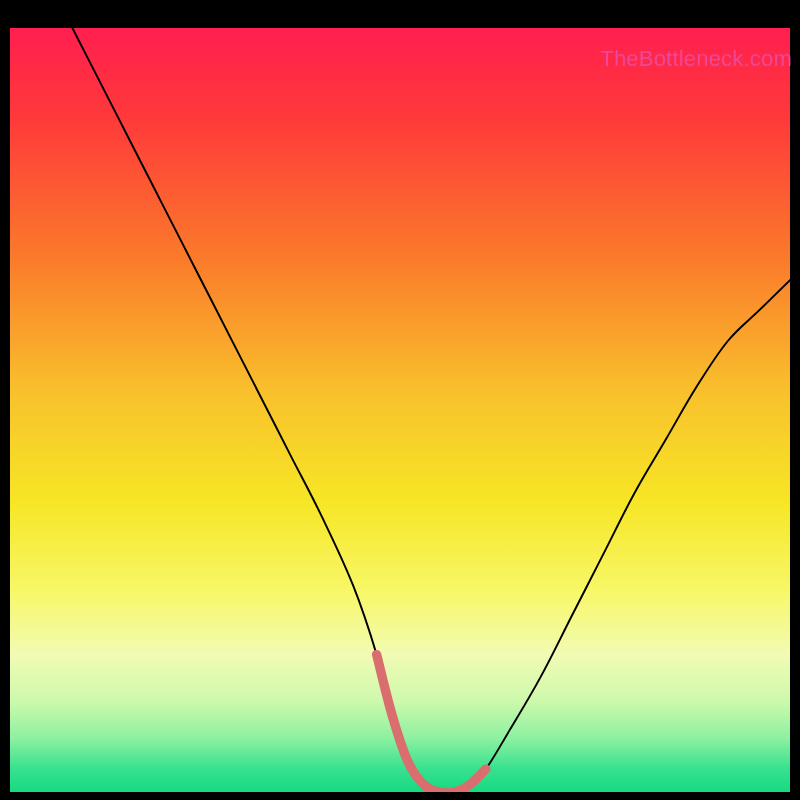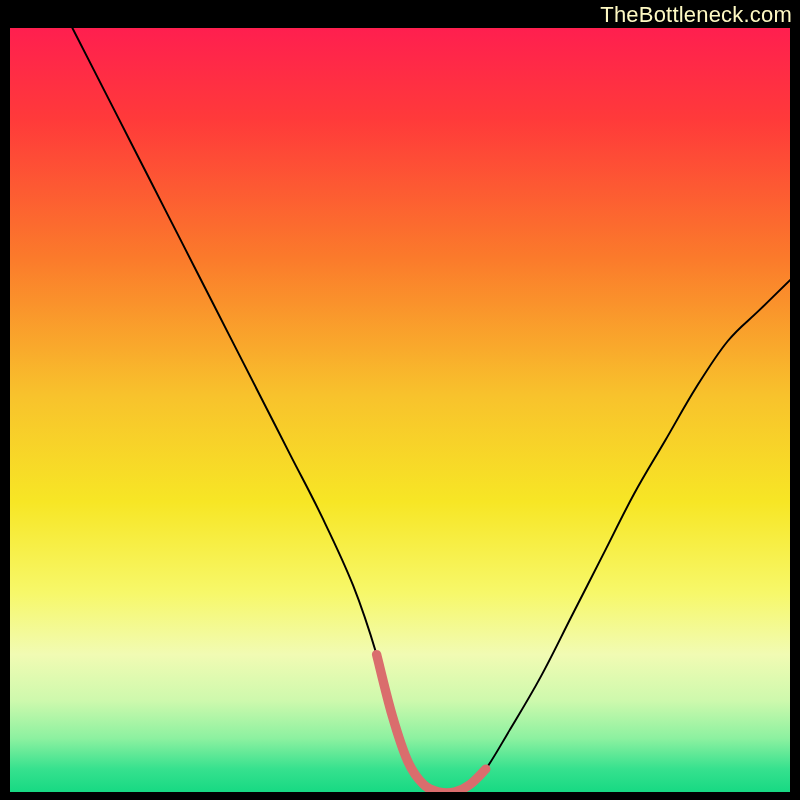--- a/index.html
+++ b/index.html
@@ -21,25 +21,26 @@
   }
   .gradient-fill {
     position: absolute;
     left: 0;
     top: 0;
     width: 100%;
     height: 100%;
   }
   .watermark {
     position: absolute;
-    color: #fef9c3;
+    color: #ec4899;
     font-size: 22px;
     font-weight: 400;
     letter-spacing: 0.2px;
     z-index: 10;
+    margin-top: 44px;
   }
   svg.curve {
     position: absolute;
     left: 0;
     top: 0;
     z-index: 5;
   }
 </style>
 </head>
 <body>

